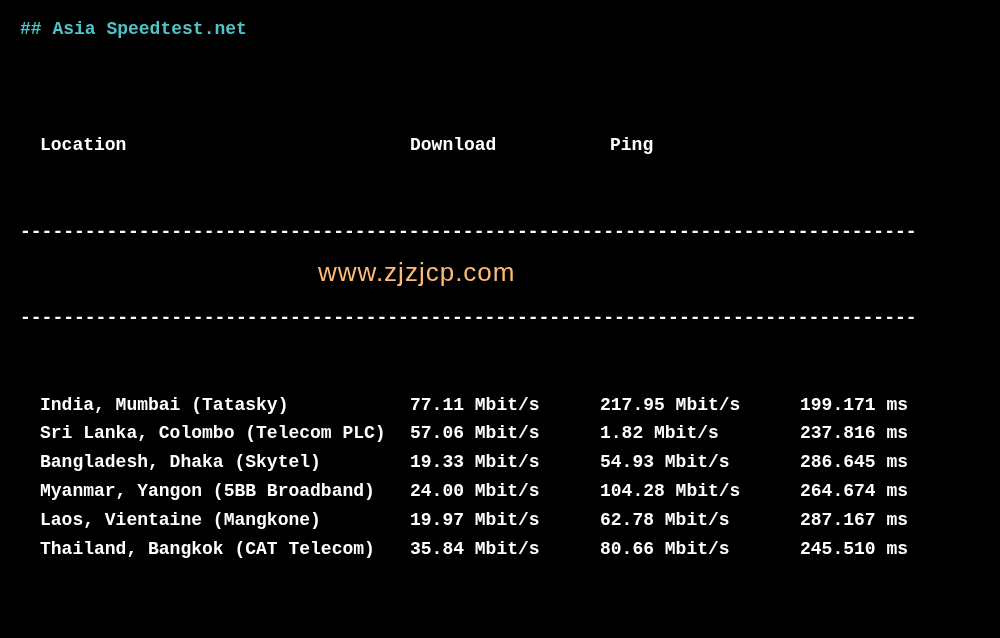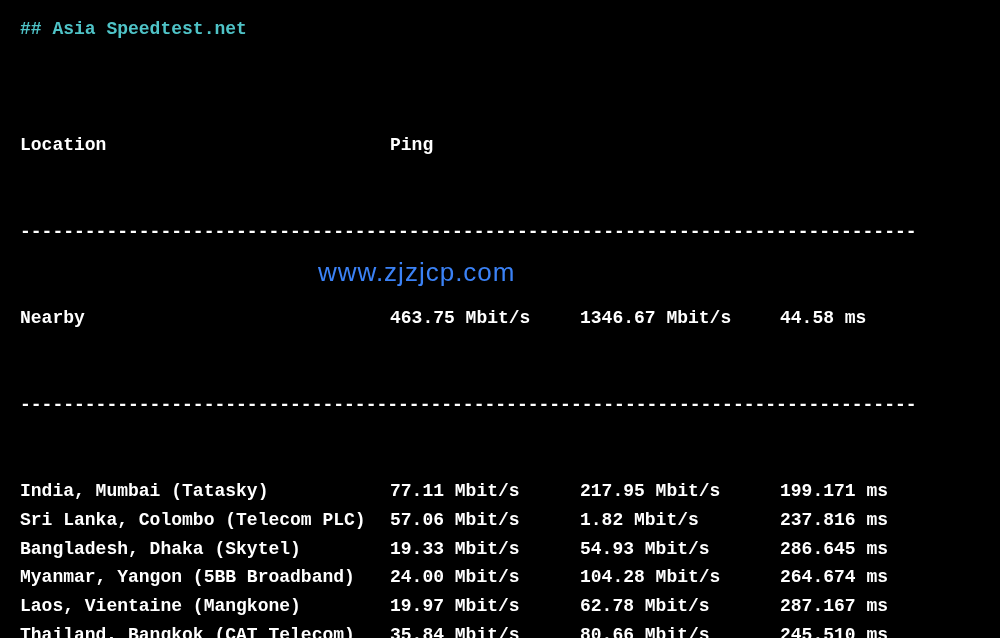--- a/index.html
+++ b/index.html
@@ -30,20 +30,21 @@
     }
     .header-row {
       display: flex;
     }
     .data-row {
       display: flex;
     }
     .col-location {
       width: 370px;
       flex-shrink: 0;
+      margin-left: 20px;
     }
     .col-upload {
       width: 190px;
       flex-shrink: 0;
     }
     .col-download {
       width: 200px;
       flex-shrink: 0;
     }
     .col-ping {
@@ -53,43 +54,38 @@
     .separator {
       color: #ffffff;
       letter-spacing: 0;
       overflow: hidden;
       white-space: nowrap;
     }
     .watermark {
       position: absolute;
       top: 252px;
       left: 318px;
-      color: #3b82f6;
+      color: #fdba74;
       font-size: 26px;
       font-family: Arial, sans-serif;
       font-weight: normal;
       letter-spacing: 1px;
       pointer-events: none;
       z-index: 10;
     }
   </style>
 </head>
 <body>
 
 <div class="title">## Asia Speedtest.net</div>
 
 <div class="table-container">
   <div class="header-row">
     <span class="col-location">Location</span>
+    <span class="col-download">Download</span>
     <span class="col-ping">Ping</span>
   </div>
   <div class="separator">-----------------------------------------------------------------------------------</div>
-  <div class="data-row">
-    <span class="col-location">Nearby</span>
-    <span class="col-upload">463.75 Mbit/s</span>
-    <span class="col-download">1346.67 Mbit/s</span>
-    <span class="col-ping">44.58 ms</span>
-  </div>
   <div class="separator">-----------------------------------------------------------------------------------</div>
   <div id="rows-container"><div class="data-row"><span class="col-location">India, Mumbai (Tatasky)</span><span class="col-upload">77.11 Mbit/s</span><span class="col-download">217.95 Mbit/s</span><span class="col-ping">199.171 ms</span></div><div class="data-row"><span class="col-location">Sri Lanka, Colombo (Telecom PLC)</span><span class="col-upload">57.06 Mbit/s</span><span class="col-download">1.82 Mbit/s</span><span class="col-ping">237.816 ms</span></div><div class="data-row"><span class="col-location">Bangladesh, Dhaka (Skytel)</span><span class="col-upload">19.33 Mbit/s</span><span class="col-download">54.93 Mbit/s</span><span class="col-ping">286.645 ms</span></div><div class="data-row"><span class="col-location">Myanmar, Yangon (5BB Broadband)</span><span class="col-upload">24.00 Mbit/s</span><span class="col-download">104.28 Mbit/s</span><span class="col-ping">264.674 ms</span></div><div class="data-row"><span class="col-location">Laos, Vientaine (Mangkone)</span><span class="col-upload">19.97 Mbit/s</span><span class="col-download">62.78 Mbit/s</span><span class="col-ping">287.167 ms</span></div><div class="data-row"><span class="col-location">Thailand, Bangkok (CAT Telecom)</span><span class="col-upload">35.84 Mbit/s</span><span class="col-download">80.66 Mbit/s</span><span class="col-ping">245.510 ms</span></div></div>
 </div>
 
 <div class="watermark">www.zjzjcp.com</div>
 
 </body></html>

